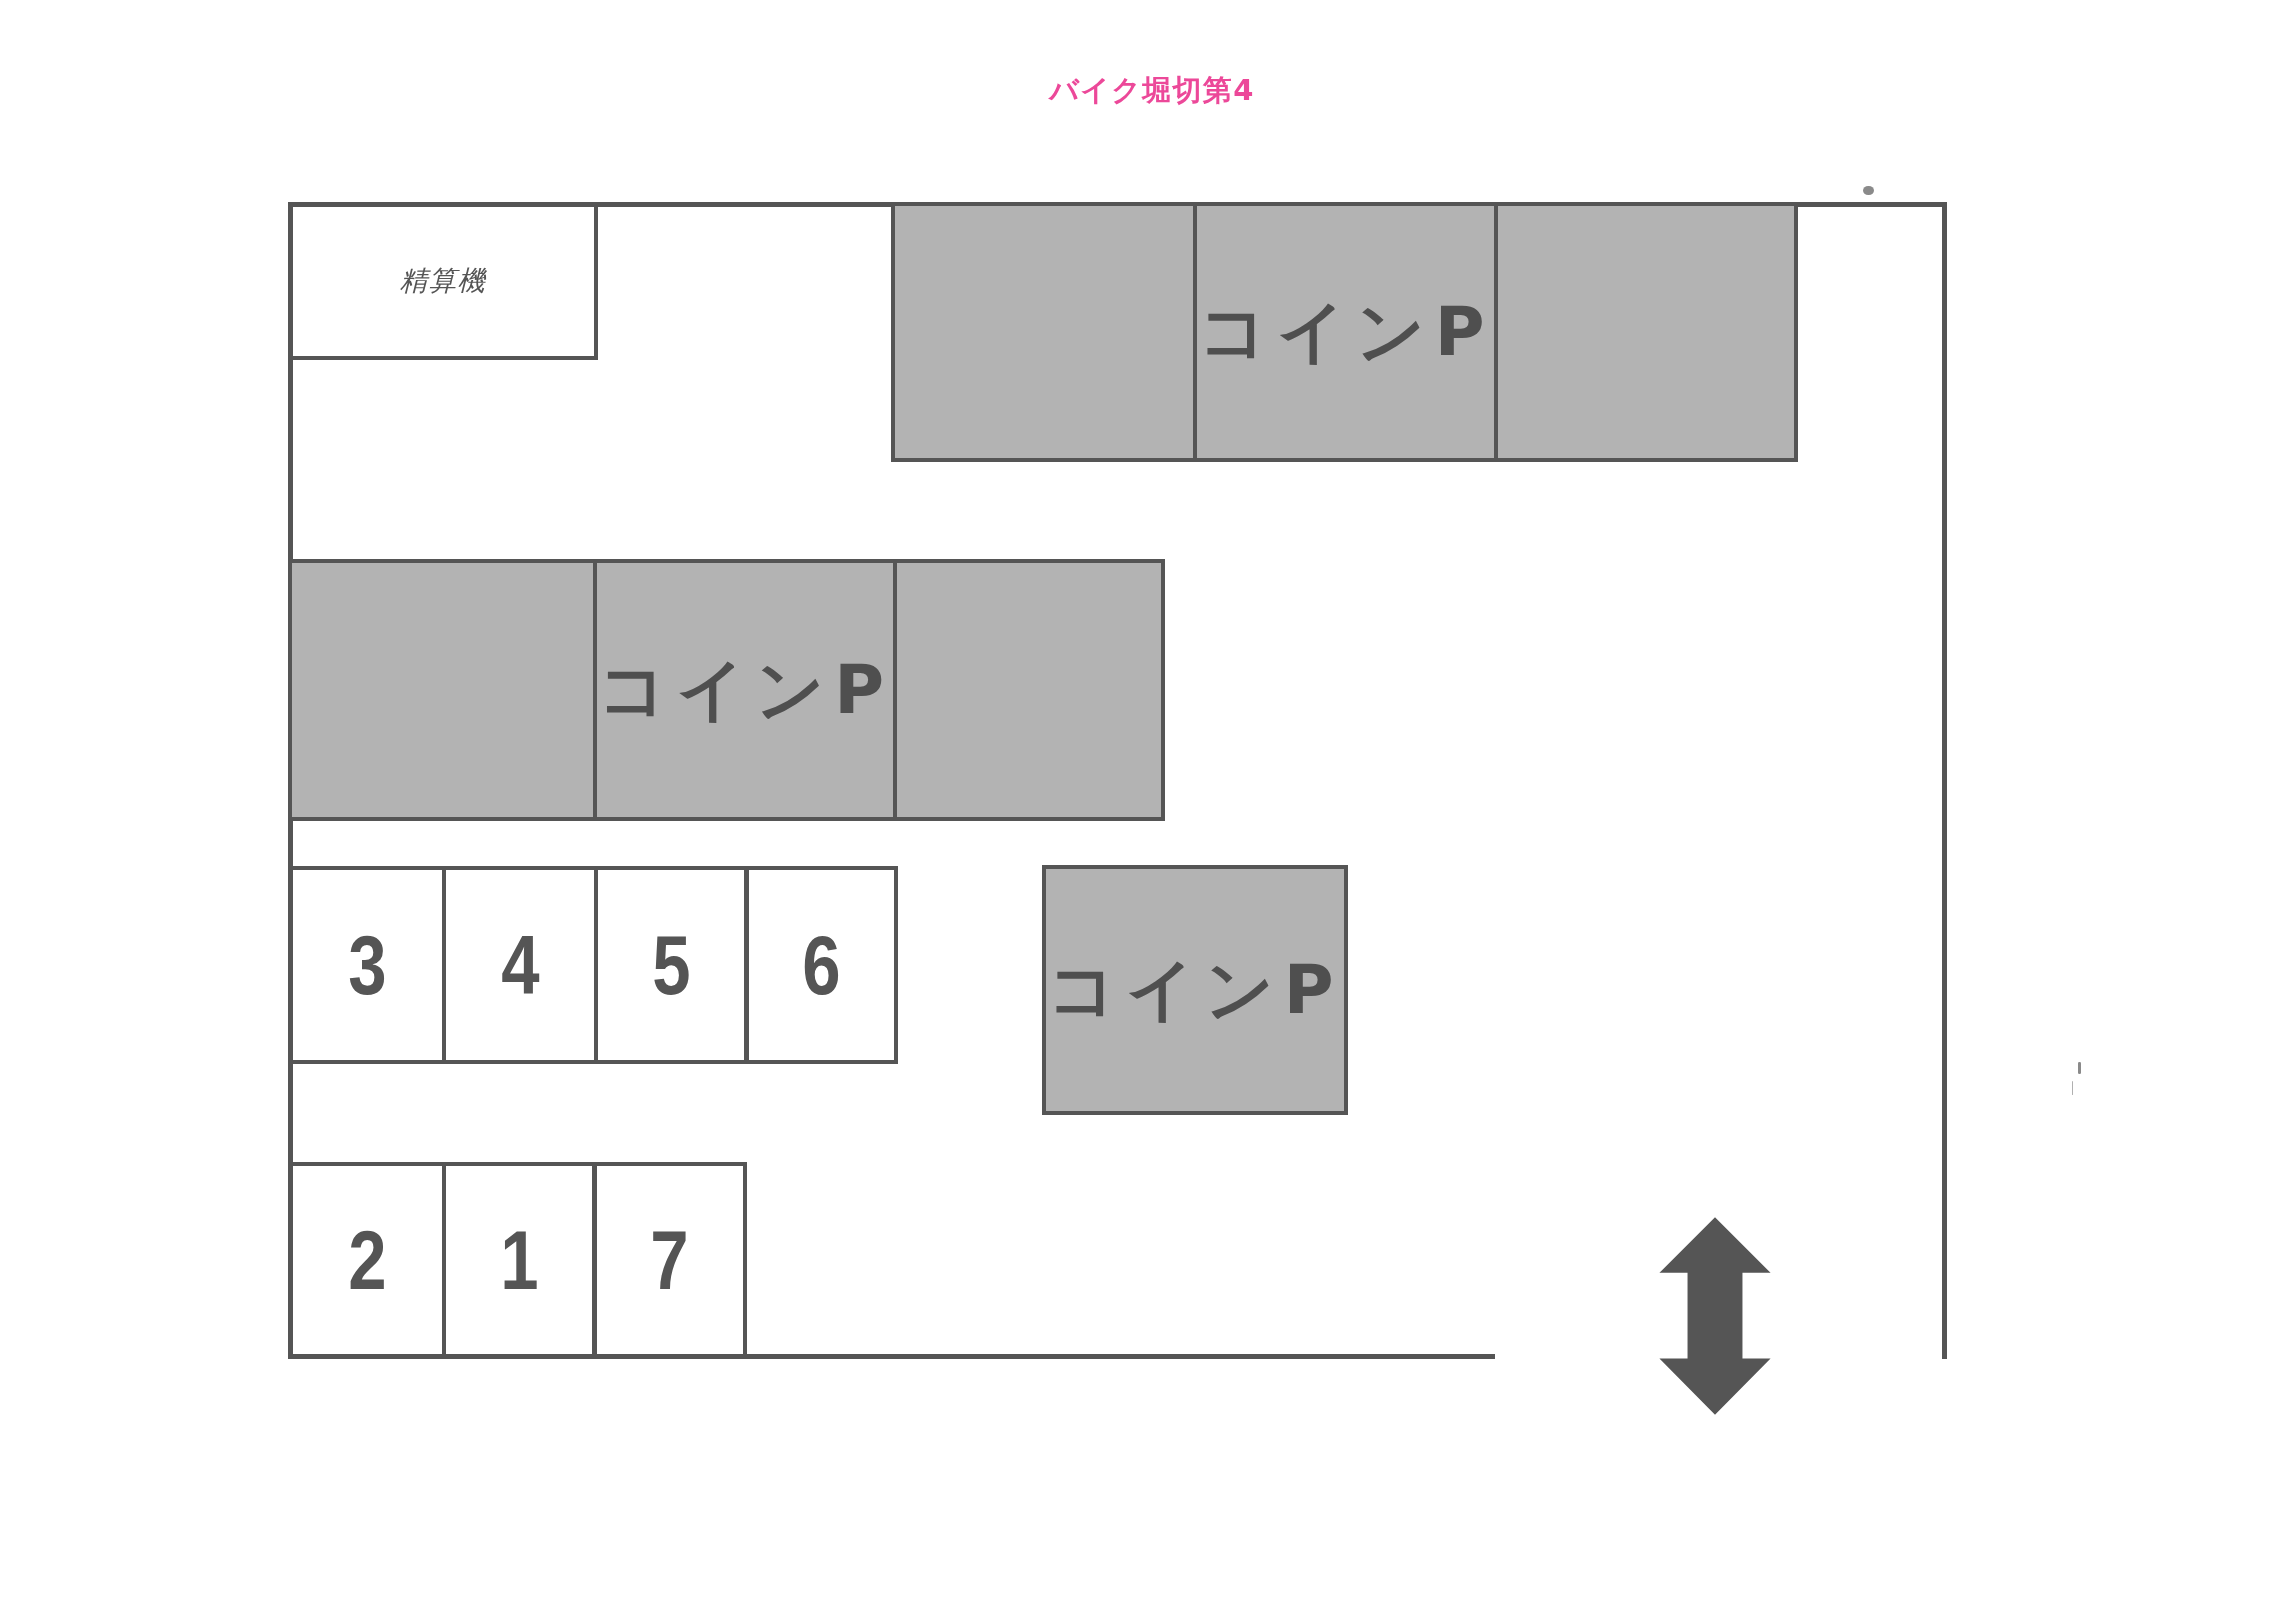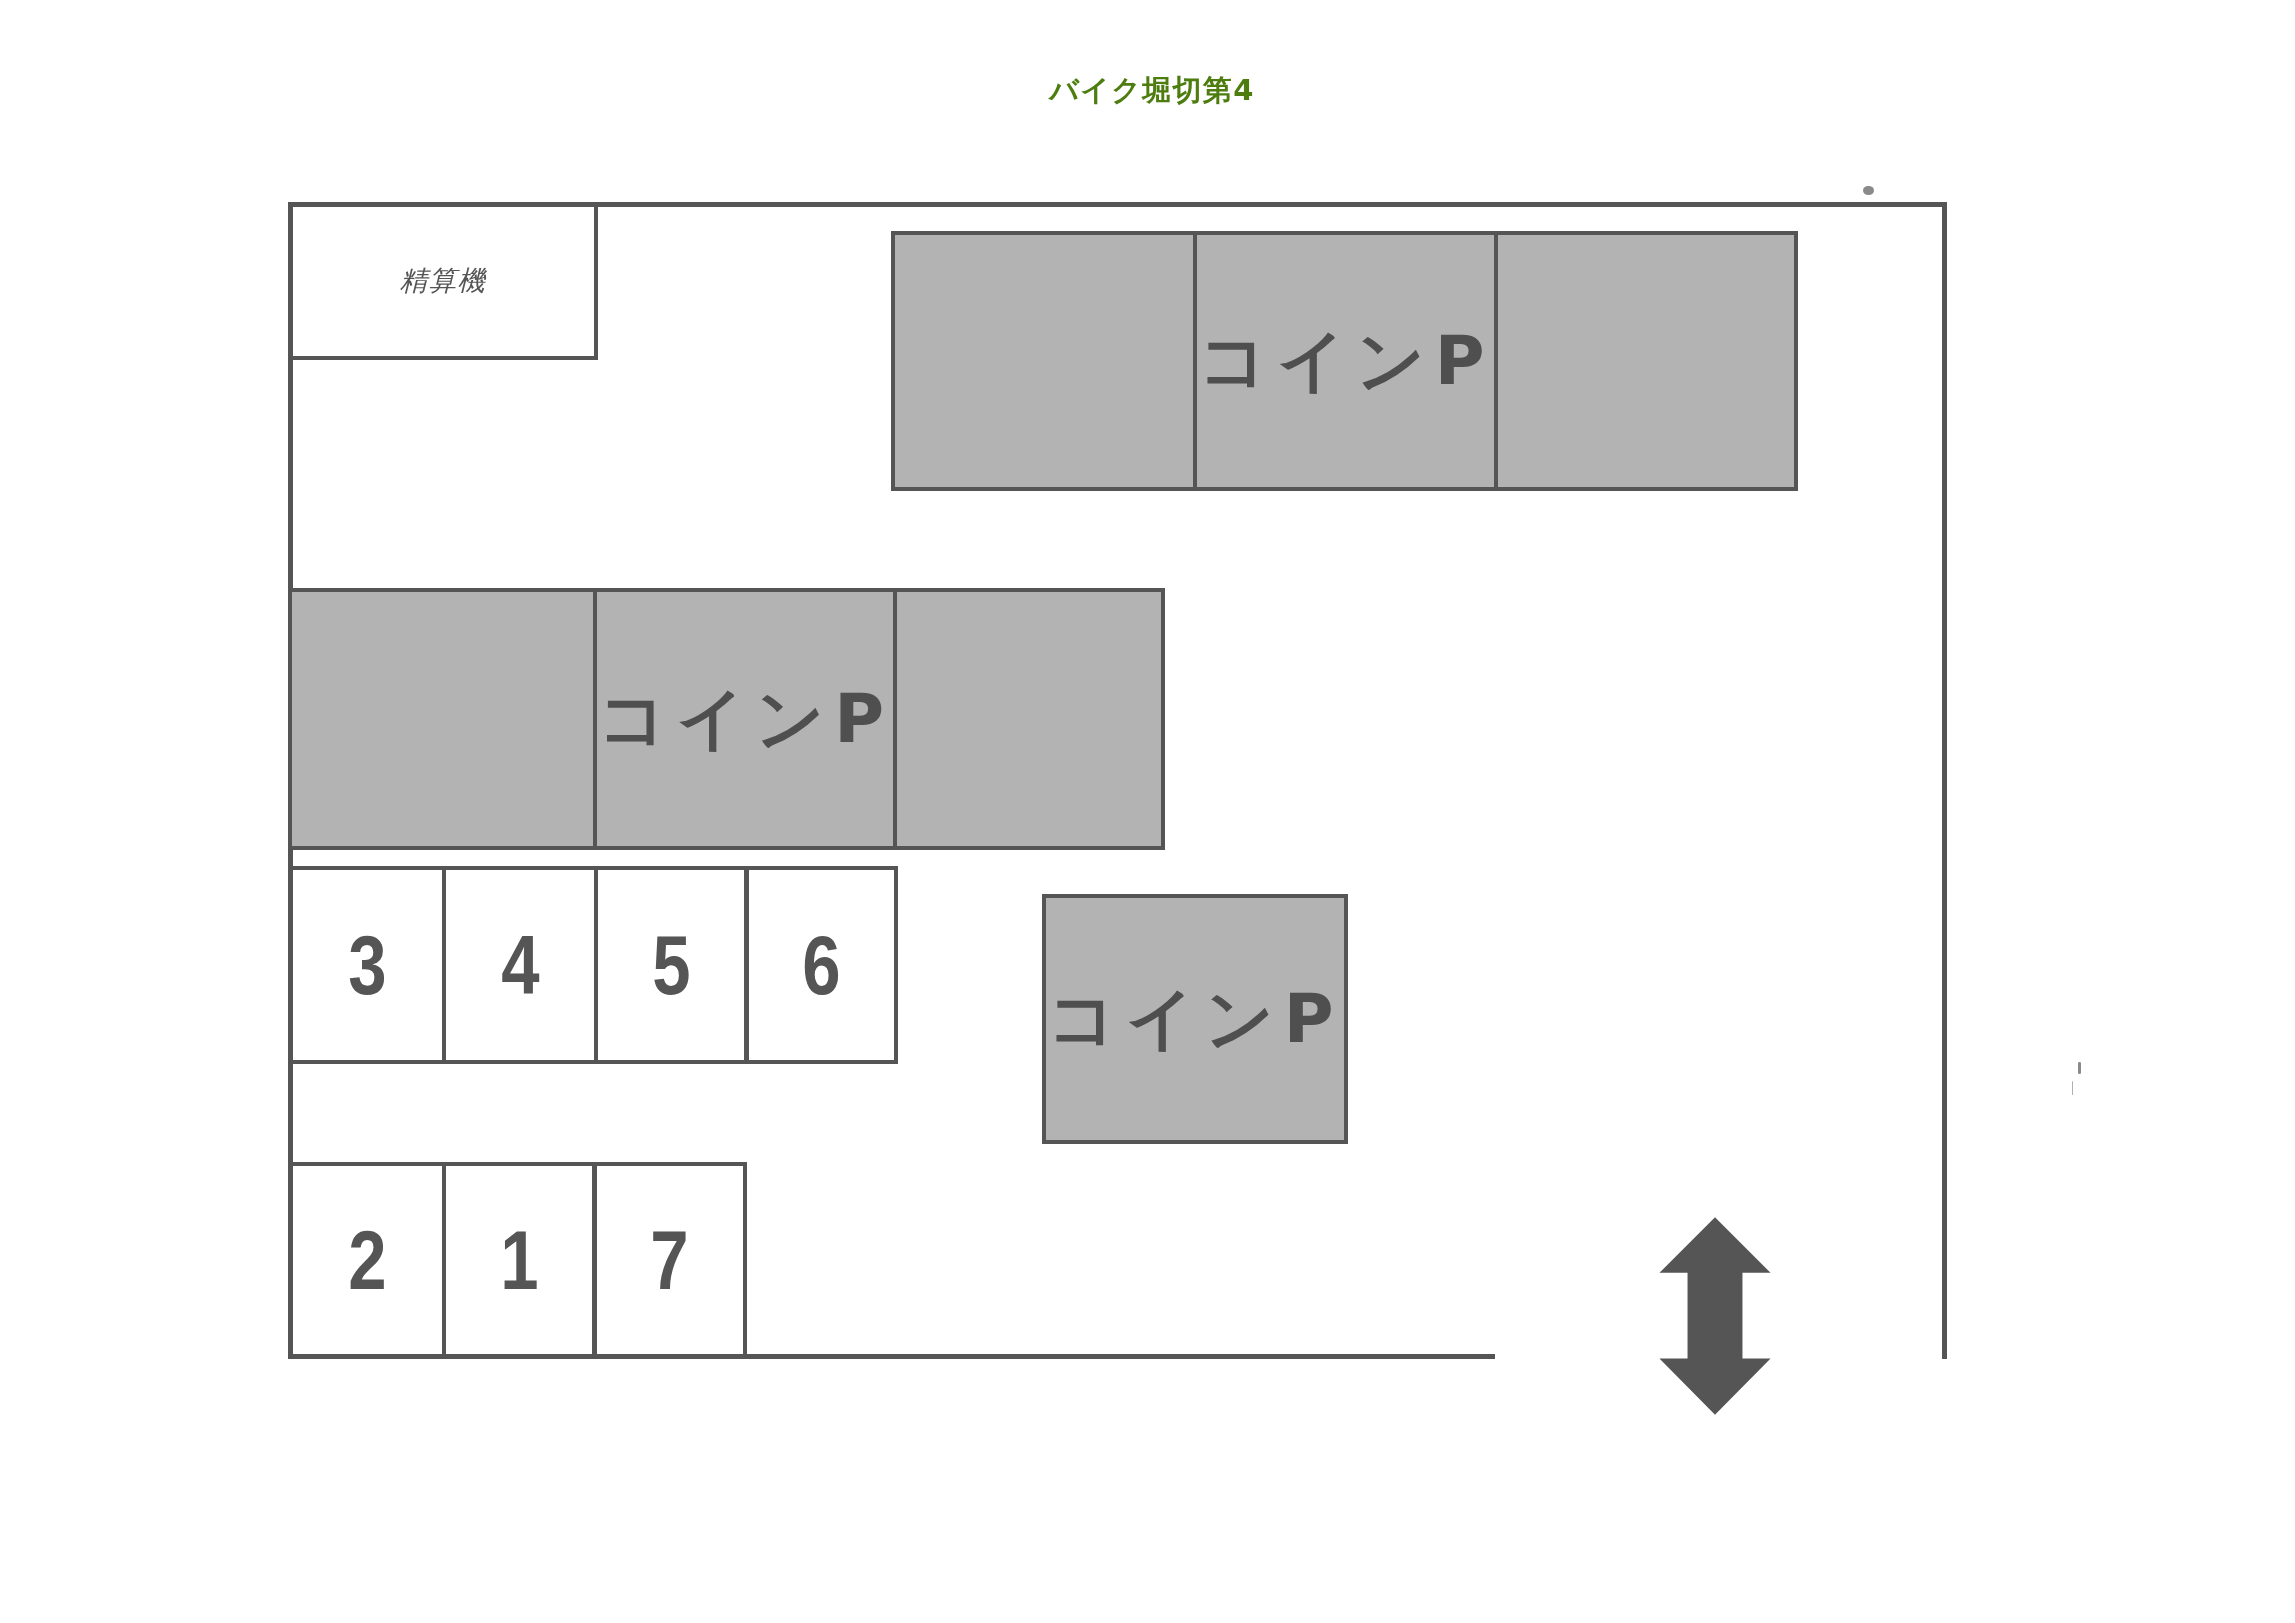--- a/index.html
+++ b/index.html
@@ -1,23 +1,23 @@
 <!DOCTYPE html>
 <html style="font-size:10.5px"><head>
 <meta charset="utf-8">
 <style>
   html, body { margin:0; padding:0; background:#ffffff; }
   body { width:2295px; height:1623px; position:relative; overflow:hidden;
          font-family:"DejaVu Sans","Liberation Sans",sans-serif; color:#555555; }
   .abs { position:absolute; box-sizing:border-box; }
   .title { left:1008px; top:71px; width:288px; height:39px; text-align:center;
-           font-size:29px; font-weight:bold; color:#4d7c0f; line-height:39px; letter-spacing:1.3px; }
+           font-size:29px; font-weight:bold; color:#ec4899; line-height:39px; letter-spacing:1.3px; }
   .line { background:#555555; }
   .box { border:4.6px solid #555555; }
-  .gray { background:#b3b3b3;margin-top:29px; }
+  .gray { background:#b3b3b3; }
   .cell { display:flex; align-items:center; justify-content:center; }
   .coin-label { font-size:68px; font-weight:bold; color:#4f4f4f; letter-spacing:9.2px; white-space:nowrap; }
   .num { font-family:"Liberation Sans","DejaVu Sans",sans-serif; font-weight:bold; font-size:84px; color:#555555; transform:scaleX(0.82); }
   .machine-label { font-size:27.5px; color:#555555; letter-spacing:1.3px;font-style:italic; }
   .speck { background:#8a8a8a; border-radius:50%; }
 </style>
 </head>
 <body>
 
 <div class="abs title">バイク堀切第4</div>

